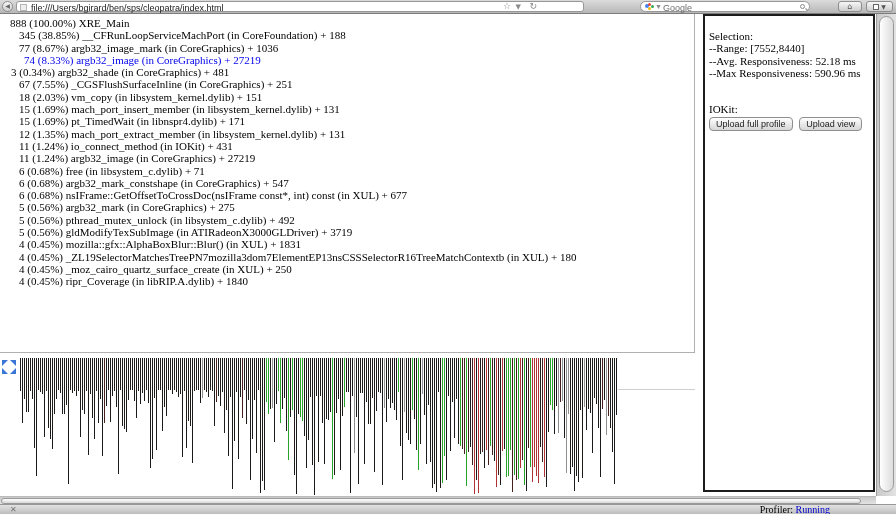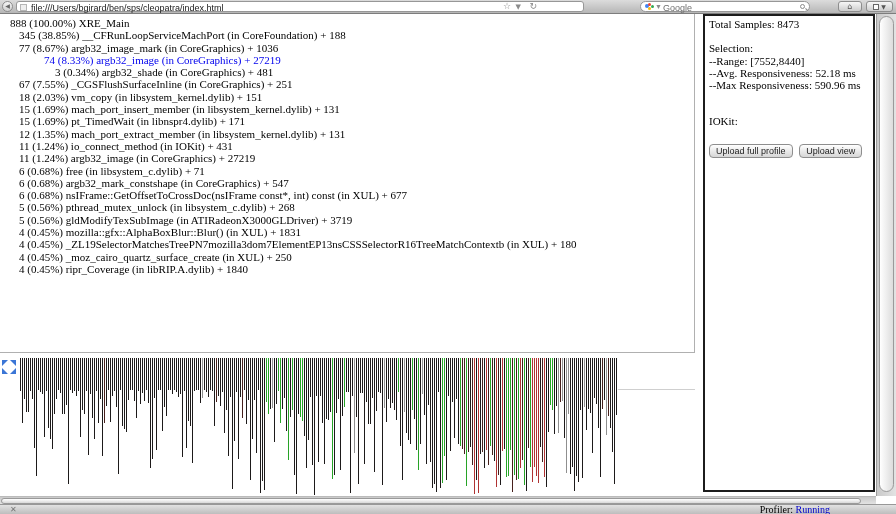--- a/index.html
+++ b/index.html
@@ -117,33 +117,34 @@
       <span id="magnifier-icon"></span>
     </div>
     <div class="chrome-btn" id="home-btn">⌂</div>
     <div class="chrome-btn" id="panel-btn"><span class="pg"></span><span class="cv">▼</span></div>
   </div>
 
   <div id="tree-panel">
       <div class="tree-row" style="padding-left: 10px;">888 (100.00%) XRE_Main</div>
       <div class="tree-row" style="padding-left: 19px;">345 (38.85%) __CFRunLoopServiceMachPort (in CoreFoundation) + 188</div>
       <div class="tree-row" style="padding-left: 19px;">77 (8.67%) argb32_image_mark (in CoreGraphics) + 1036</div>
-      <div class="tree-row selected" style="padding-left: 44px;">74 (8.33%) argb32_image (in CoreGraphics) + 27219</div>
-      <div class="tree-row" style="padding-left: 36px; margin-left: 19px;">3 (0.34%) argb32_shade (in CoreGraphics) + 481</div>
+      <div class="tree-row selected" style="padding-left: 24px;">74 (8.33%) argb32_image (in CoreGraphics) + 27219</div>
+      <div class="tree-row" style="padding-left: 11px;">3 (0.34%) argb32_shade (in CoreGraphics) + 481</div>
       <div class="tree-row" style="padding-left: 19px;">67 (7.55%) _CGSFlushSurfaceInline (in CoreGraphics) + 251</div>
       <div class="tree-row" style="padding-left: 19px;">18 (2.03%) vm_copy (in libsystem_kernel.dylib) + 151</div>
       <div class="tree-row" style="padding-left: 19px;">15 (1.69%) mach_port_insert_member (in libsystem_kernel.dylib) + 131</div>
       <div class="tree-row" style="padding-left: 19px;">15 (1.69%) pt_TimedWait (in libnspr4.dylib) + 171</div>
       <div class="tree-row" style="padding-left: 19px;">12 (1.35%) mach_port_extract_member (in libsystem_kernel.dylib) + 131</div>
       <div class="tree-row" style="padding-left: 19px;">11 (1.24%) io_connect_method (in IOKit) + 431</div>
       <div class="tree-row" style="padding-left: 19px;">11 (1.24%) argb32_image (in CoreGraphics) + 27219</div>
       <div class="tree-row" style="padding-left: 19px;">6 (0.68%) free (in libsystem_c.dylib) + 71</div>
       <div class="tree-row" style="padding-left: 19px;">6 (0.68%) argb32_mark_constshape (in CoreGraphics) + 547</div>
       <div class="tree-row" style="padding-left: 19px;">6 (0.68%) nsIFrame::GetOffsetToCrossDoc(nsIFrame const*, int) const (in XUL) + 677</div>
-      <div class="tree-row" style="padding-left: 19px;">5 (0.56%) pthread_mutex_unlock (in libsystem_c.dylib) + 268</div>
+      <div class="tree-row" style="padding-left: 19px;">5 (0.56%) argb32_mark (in CoreGraphics) + 275</div>
+      <div class="tree-row" style="padding-left: 19px;">5 (0.56%) pthread_mutex_unlock (in libsystem_c.dylib) + 492</div>
       <div class="tree-row" style="padding-left: 19px;">5 (0.56%) gldModifyTexSubImage (in ATIRadeonX3000GLDriver) + 3719</div>
       <div class="tree-row" style="padding-left: 19px;">4 (0.45%) mozilla::gfx::AlphaBoxBlur::Blur() (in XUL) + 1831</div>
       <div class="tree-row" style="padding-left: 19px;">4 (0.45%) _ZL19SelectorMatchesTreePN7mozilla3dom7ElementEP13nsCSSSelectorR16TreeMatchContextb (in XUL) + 180</div>
       <div class="tree-row" style="padding-left: 19px; font-family: Liberation Serif, serif;">4 (0.45%) _moz_cairo_quartz_surface_create (in XUL) + 250</div>
       <div class="tree-row" style="padding-left: 19px;">4 (0.45%) ripr_Coverage (in libRIP.A.dylib) + 1840</div>
     </div>
 
   <div id="hist-zone">
     <svg id="expand-icon" viewBox="0 0 14 14">
       <g fill="#3b76d6">
@@ -451,30 +452,29 @@
         <div class="hbar" style="left: 586px; height: 77px; background: rgb(143, 143, 143);"></div>
         <div class="hbar" style="left: 588px; height: 58px; background: rgb(70, 32, 28);"></div>
         <div class="hbar" style="left: 590px; height: 70px; background: rgb(29, 26, 26);"></div>
         <div class="hbar" style="left: 592px; height: 94px; background: rgb(29, 26, 26);"></div>
         <div class="hbar" style="left: 594px; height: 126px; background: rgb(29, 26, 26);"></div>
         <div class="hbar" style="left: 596px; height: 57px; background: rgb(29, 26, 26);"></div>
       </div>
   </div>
 
   <div id="sidebar">
-    <div>Total Samples: 8473</div>
     <div class="sb-gap"></div>
     <div>Selection:</div>
     <div>--Range: [7552,8440]</div>
     <div>--Avg. Responsiveness: 52.18 ms</div>
     <div>--Max Responsiveness: 590.96 ms</div>
     <div class="sb-gap"></div>
     <div class="sb-gap"></div>
     <div>IOKit:</div>
-    <div style="margin-top:16px;">
+    <div style="margin-top:2px;">
       <button class="sb-btn">Upload full profile</button>
       <button class="sb-btn">Upload view</button>
     </div>
   </div>
 
   <div id="v-scrollbar">
     <div id="v-thumb"></div>
   </div>
   <div id="h-scrollbar">
     <div id="h-thumb"></div>

